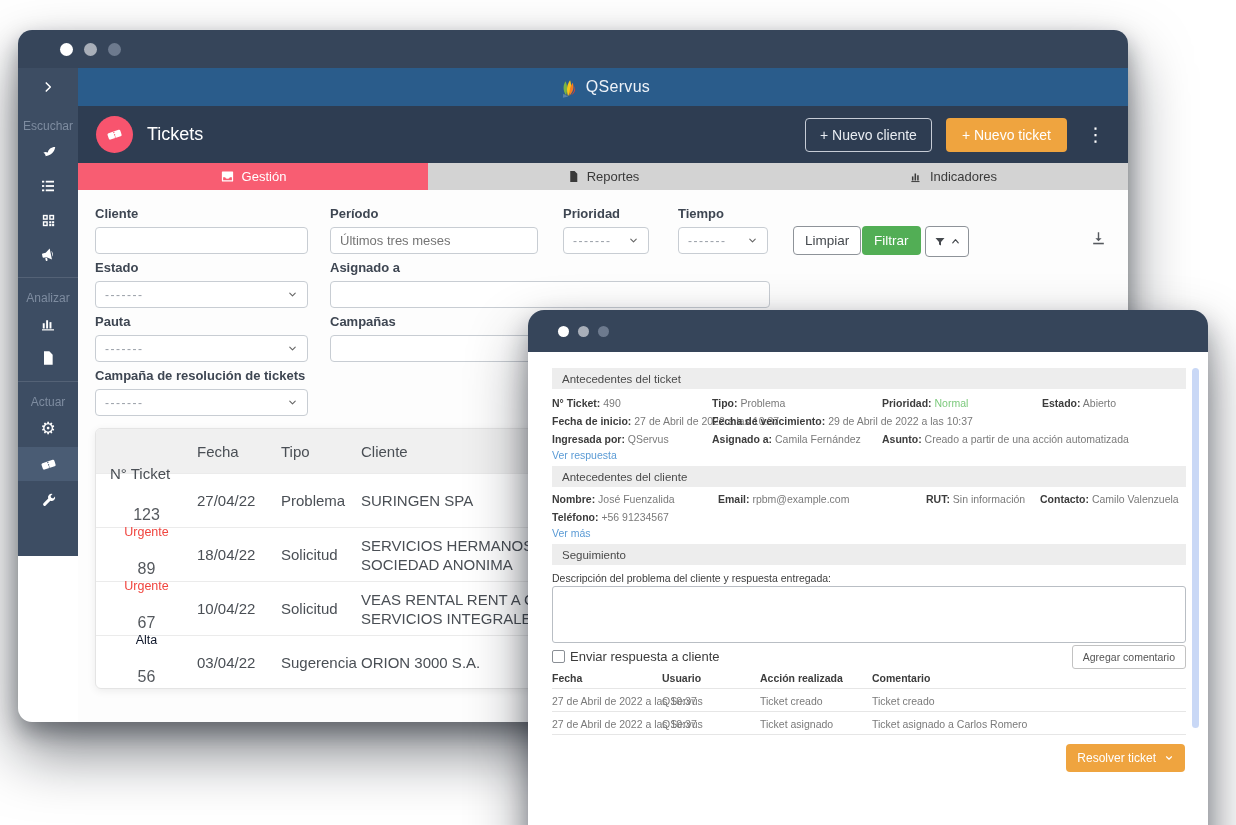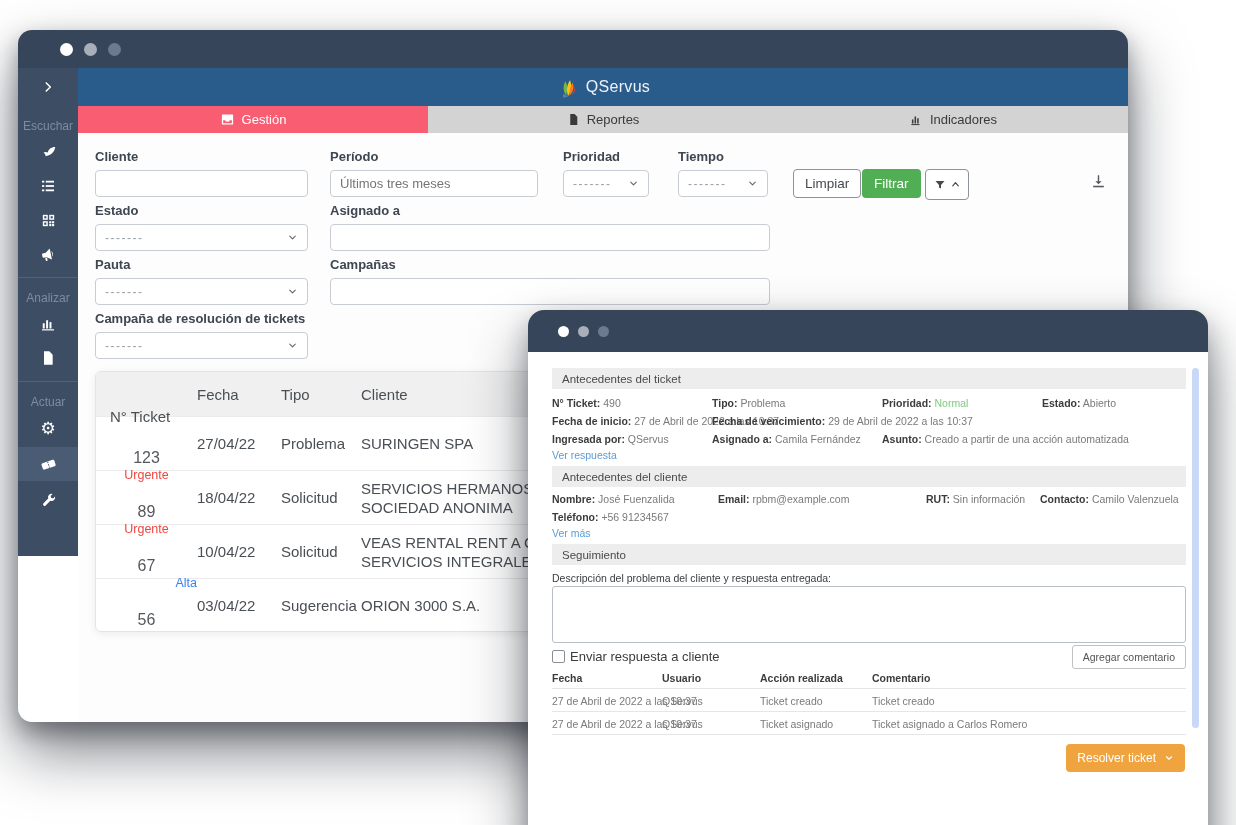--- a/index.html
+++ b/index.html
@@ -71,21 +71,21 @@
   .thead{height:44px;background:#F0F0F0;color:#4A4F55;font-size:15px;}
   .tbody-row{height:53px;border-top:1px solid #EBEBEB;color:#4A4F55;font-size:15px;}
   .c1{width:101px;flex:none;text-align:center;margin-top:44px;}
   .thead .c1{text-align:left;padding-left:14px;box-sizing:border-box;}
   .c2{width:84px;flex:none;}
   .c3{width:80px;flex:none;}
   .c4{flex:1;line-height:19px;}
   .tnum{font-size:16px;color:#55595E;}
   .tprio{font-size:12.5px;margin-top:1px;}
   .p-urgente{color:#F0453F;}
-  .p-alta{color:#3b82f6;text-align:right;}
+  .p-alta{color:#0f172a;}
   .p-normal{color:#7CC97C;}
 
   
   .modal-body{position:relative;height:438px;}
   .secbar{position:absolute;left:24px;width:634px;height:21px;background:#EDEDED;color:#4A4A4A;
     font-size:11.5px;display:flex;align-items:center;padding-left:10px;box-sizing:border-box;}
   .fld{position:absolute;white-space:nowrap;font-size:10.5px;color:#7A7A7A;}
   .fld b{color:#3C3C3C;font-weight:bold;}
   .green{color:#7CC97C;}
   .mlink{position:absolute;font-size:10.5px;color:#5B9BD5;cursor:pointer;white-space:nowrap;}
@@ -223,20 +223,35 @@
               <path d="M10.5 20C7 15.5 7.2 9.5 10 5.5c1.8 4 2.3 9.5.5 14.5z" fill="#7CB342"></path>
               <path d="M12.5 21c-1.8-6-1.4-11.5 2.2-16.5 1.8 5 1.4 11-2.2 16.5z" fill="#F5C518"></path>
               <path d="M14 20.5c3.8-3.7 5.2-8.5 3.4-13.5-2.4 3-3.6 8-3.4 13.5z" fill="#F57C20"></path>
               <path d="M15.8 19.8c2.8-2.3 4-5.6 3.4-9.3 1.6 3.8.8 7.3-3.4 9.3z" fill="#E8432D"></path>
               <path d="M7.5 18.5l5.5 2.8-5.8 1.4z" fill="#5B7FA6"></path>
             </svg>
           </span>
           <span class="brand-text">QServus</span>
         </div>
 
+        <div class="tickets-bar">
+          <div class="tickets-icon">
+            <svg width="19" height="19" viewBox="0 0 24 24">
+                <g transform="rotate(-18 12 12)">
+                  <rect x="3.5" y="8" width="17" height="8.5" rx="1.8" fill="#fff"></rect>
+                  <line x1="12" y1="8.5" x2="12" y2="16" stroke="#F8546E" stroke-width="1.4" stroke-dasharray="1.6 1.6"></line>
+                </g>
+              </svg>
+          </div>
+          <span class="tickets-title">Tickets</span>
+          <span class="spacer"></span>
+          <button class="btn-outline-dark">+ Nuevo cliente</button>
+          <button class="btn-orange">+ Nuevo ticket</button>
+          <span class="kebab">⋮</span>
+        </div>
 
         <div class="tabs">
           <div class="tab active">
             <span>
               <svg width="15" height="15" viewBox="0 0 24 24">
                   <path fill="currentColor" d="M4 4h16a1 1 0 0 1 1 1v14a1 1 0 0 1-1 1H4a1 1 0 0 1-1-1V5a1 1 0 0 1 1-1zm1 9v5h14v-5h-3.2a4 4 0 0 1-7.6 0z"></path>
                 </svg>
             </span>
             <span>Gestión</span>
           </div>

